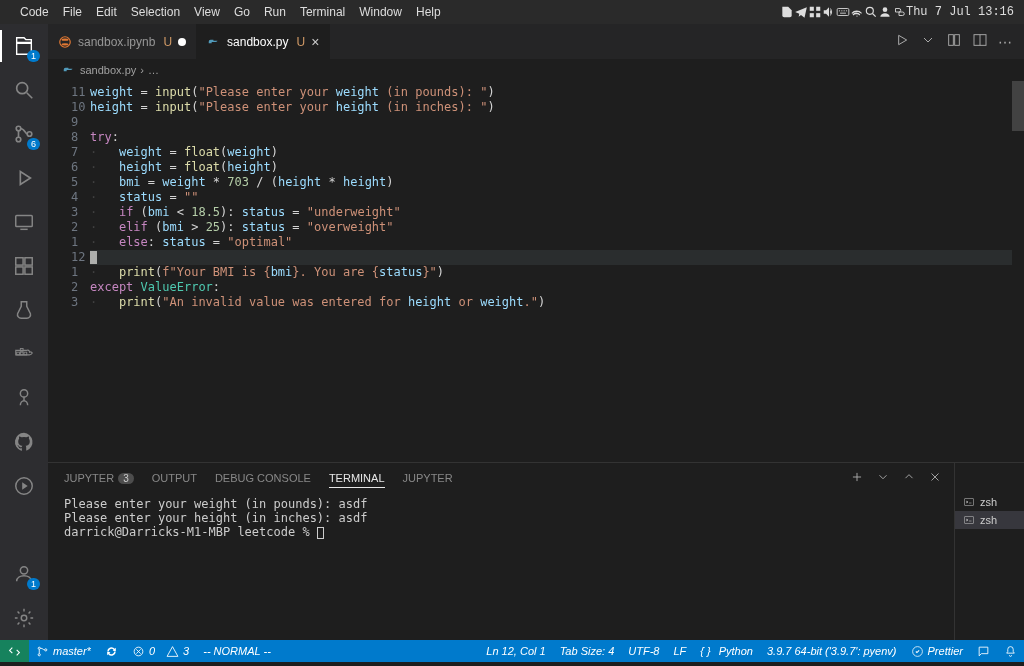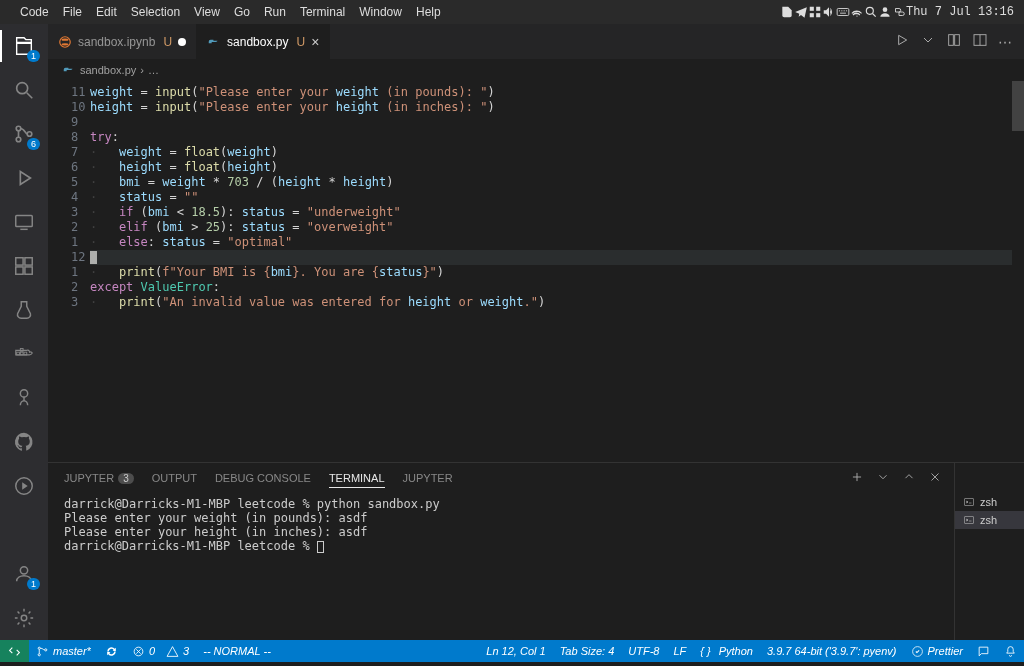--- a/index.html
+++ b/index.html
@@ -328,21 +328,21 @@
                   <path d="M6 9l6 6 6-6" stroke="currentColor" stroke-width="1.6" fill="none"></path>
                 </svg></span>
             <span><svg viewBox="0 0 24 24">
                   <path d="M6 14l6-6 6 6" stroke="currentColor" stroke-width="1.6" fill="none"></path>
                 </svg></span>
             <span><svg viewBox="0 0 24 24">
                   <path d="M6 6l12 12M18 6L6 18" stroke="currentColor" stroke-width="1.6"></path>
                 </svg></span>
           </div>
         </div>
-        <div class="terminal-body" id="term"><div>darrick@Darricks-M1-MBP leetcode % python sandbox.py</div><div>Please enter your weight (in pounds): asdf</div><div>Please enter your height (in inches): asdf</div><div>darrick@Darricks-M1-MBP leetcode % <span class="pcur"></span></div></div>
+        <div class="terminal-body" id="term"><div>Please enter your weight (in pounds): asdf</div><div>Please enter your height (in inches): asdf</div><div>darrick@Darricks-M1-MBP leetcode % <span class="pcur"></span></div></div>
       </div>
       <div class="panel-side">
         <div class="ps-item">
             <svg viewBox="0 0 24 24">
               <rect x="3" y="5" width="18" height="14" rx="1" fill="none" stroke="currentColor"></rect>
               <path d="M7 10l3 2-3 2M12 14h5" stroke="currentColor"></path>
             </svg>
             <span>zsh</span>
           </div>
         <div class="ps-item active">

